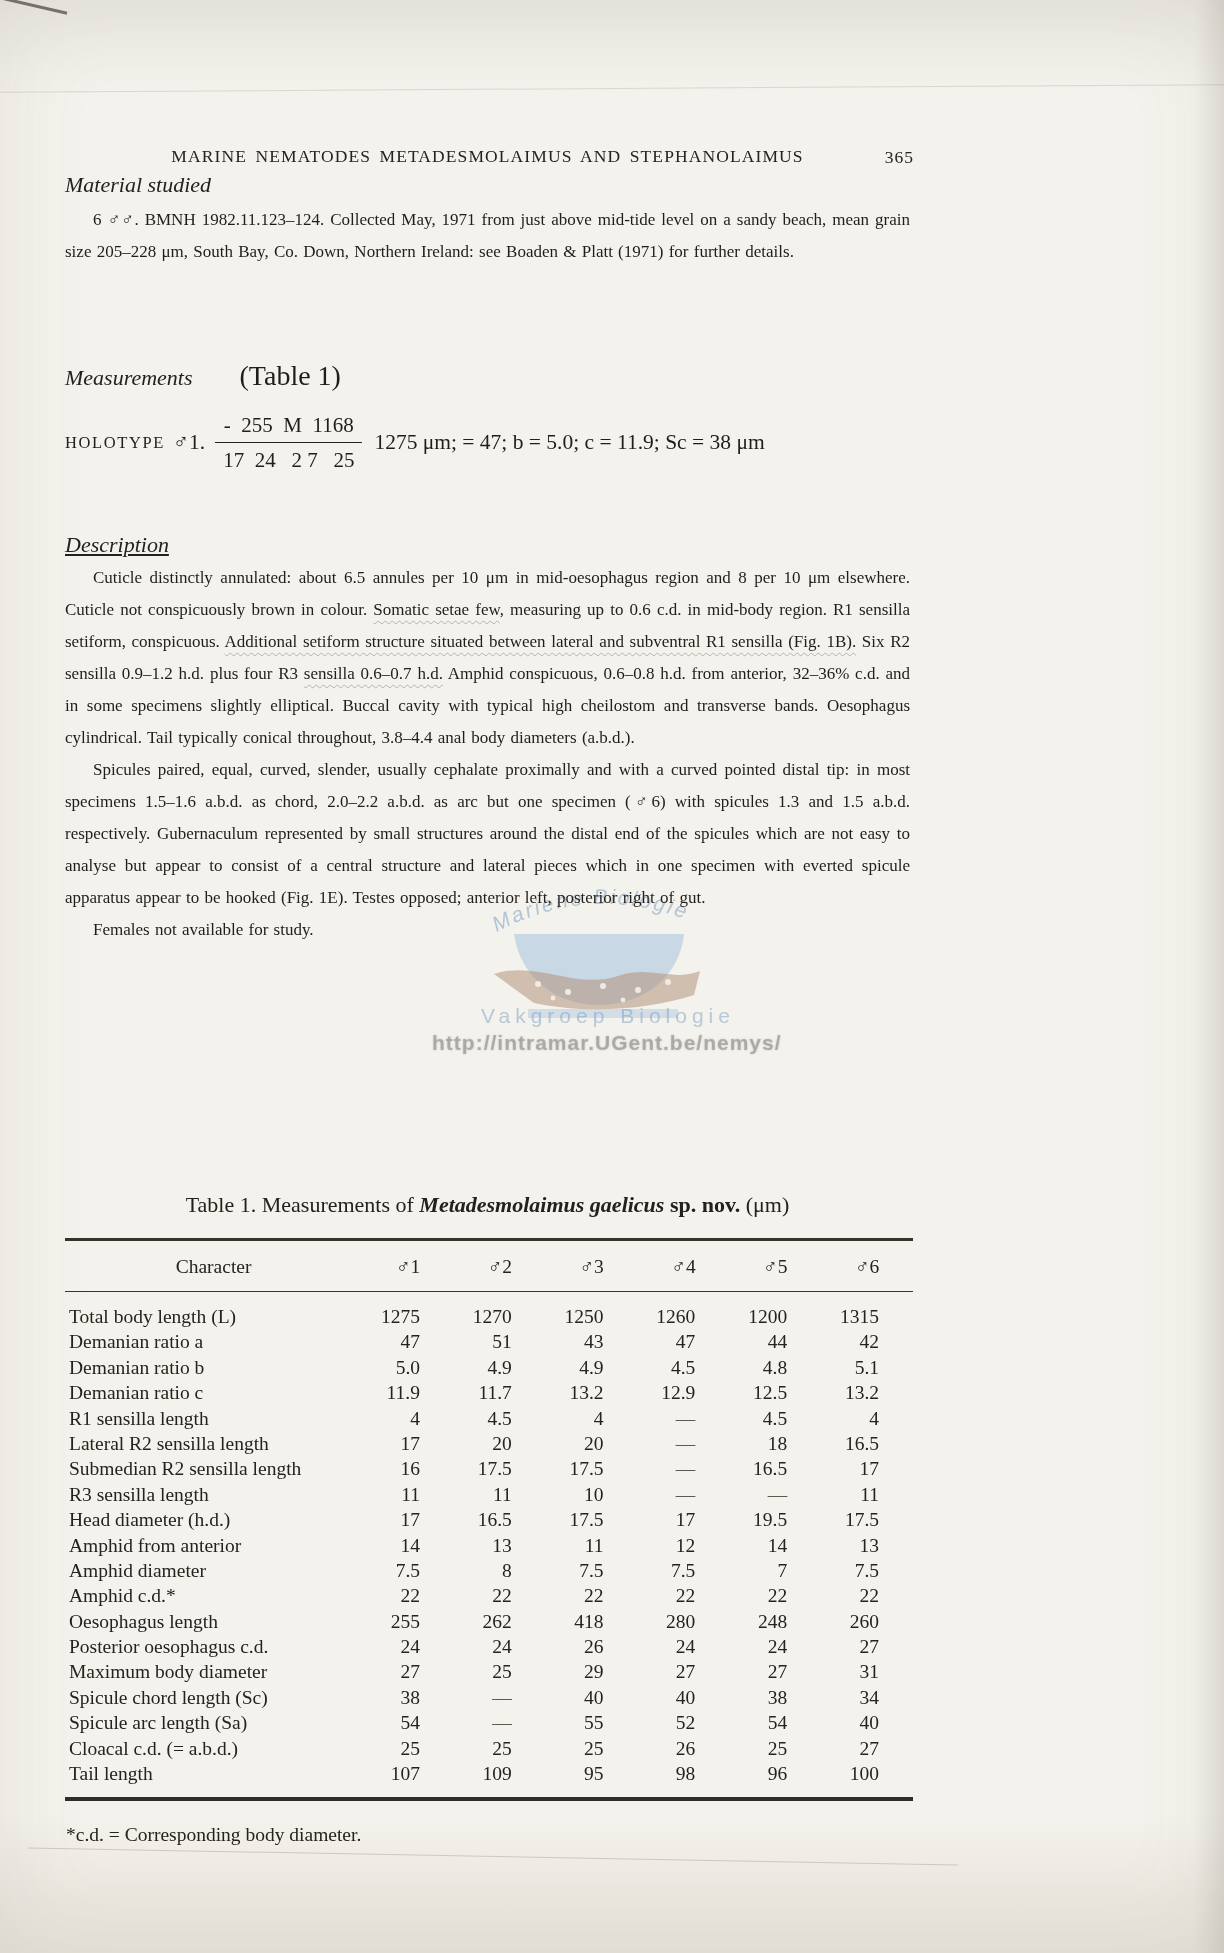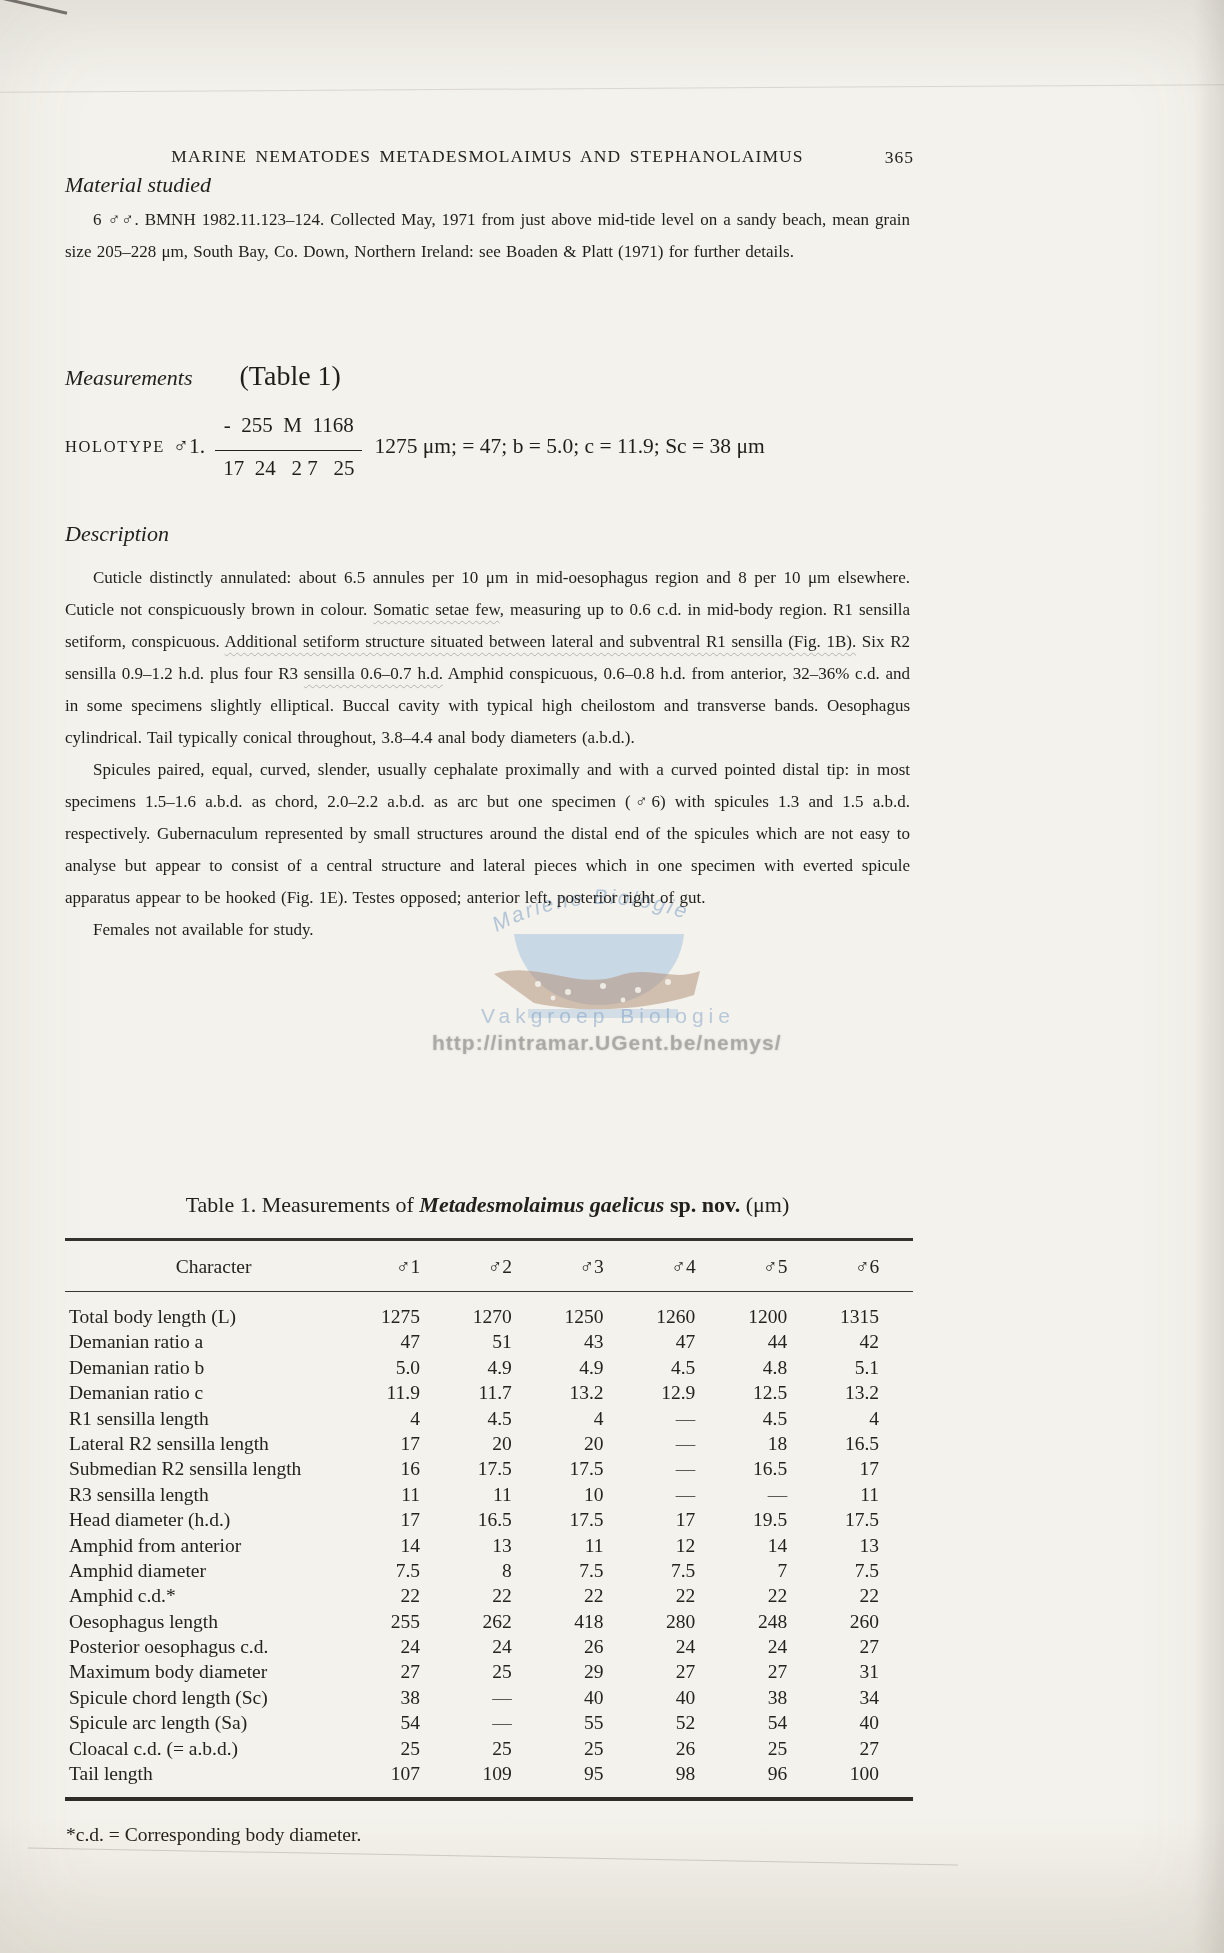--- a/index.html
+++ b/index.html
@@ -36,21 +36,21 @@
   .sec-heading{font-style:italic;font-size:22px;line-height:26px;color:#25221d;}
   .bodytext{font-size:17px;line-height:32px;text-align:justify;word-spacing:1px;}
   .indent{text-indent:28px;}
   p{margin:0;}
 
   
   .holotype-row{display:flex;align-items:center;font-size:21.5px;}
   .holotype-label{font-size:16.5px;letter-spacing:1.6px;margin-right:8px;}
   .holotype-spec{margin-right:4px;}
   .fraction{display:inline-block;text-align:center;margin:0 12px 0 6px;font-size:21px;line-height:26px;}
-  .frac-top{border-bottom:1.8px solid #26231e;padding:0 8px 12px;white-space:pre;}
+  .frac-top{border-bottom:1.8px solid #26231e;padding:0 8px 4px;white-space:pre;}
   .frac-bottom{padding:4px 8px 0;white-space:pre;}
 
   .pencil{text-decoration:underline;text-decoration-style:wavy;
     text-decoration-color:rgba(128,124,116,.50);text-decoration-thickness:1px;
     text-underline-offset:5px;}
 
   .seg-i{}
   .seg-b{font-weight:bold;}
   .seg-bi{font-weight:bold;font-style:italic;}
 
@@ -131,21 +131,21 @@
   <div class="blk holotype-row" style="top:412px;">
     <span class="holotype-label">HOLOTYPE</span>
     <span class="holotype-spec">♂1.</span>
     <span class="fraction">
       <span class="frac-top" style="display:block;">-  255  M  1168</span>
       <span class="frac-bottom" style="display:block;">17  24   2 7   25</span>
     </span>
     <span>1275 μm; = 47; b = 5.0; c = 11.9; Sc = 38 μm</span>
   </div>
 
-  <div class="blk sec-heading" style="top:521px;">Description</div>
+  <div class="blk sec-heading" style="top:532px;text-decoration:underline;">Description</div>
   <div class="blk bodytext" style="top:562px;">
     <p class="indent"><span>Cuticle distinctly annulated: about 6.5 annules per 10 μm in mid-oesophagus region and 8 per 10 μm elsewhere. Cuticle not conspicuously brown in colour. </span><span class="pencil">Somatic setae few</span><span>, measuring up to 0.6 c.d. in mid-body region. R1 sensilla setiform, conspicuous. </span><span class="pencil">Additional setiform structure situated between lateral and subventral R1 sensilla (Fig. 1B).</span><span> Six R2 sensilla 0.9–1.2 h.d. plus four R3 </span><span class="pencil">sensilla 0.6–0.7 h.d.</span><span> Amphid conspicuous, 0.6–0.8 h.d. from anterior, 32–36% c.d. and in some specimens slightly elliptical. Buccal cavity with typical high cheilostom and transverse bands. Oesophagus cylindrical. Tail typically conical throughout, 3.8–4.4 anal body diameters (a.b.d.).</span></p>
     <p class="indent"><span>Spicules paired, equal, curved, slender, usually cephalate proximally and with a curved pointed distal tip: in most specimens 1.5–1.6 a.b.d. as chord, 2.0–2.2 a.b.d. as arc but one specimen (♂6) with spicules 1.3 and 1.5 a.b.d. respectively. Gubernaculum represented by small structures around the distal end of the spicules which are not easy to analyse but appear to consist of a central structure and lateral pieces which in one specimen with everted spicule apparatus appear to be hooked (Fig. 1E). Testes opposed; anterior left, posterior right of gut.</span></p>
     <p class="indent">Females not available for study.</p>
   </div>
 
   <div class="table-title"><span>Table 1. Measurements of </span><span class="seg-bi">Metadesmolaimus gaelicus</span><span class="seg-b"> sp. nov.</span><span> (μm)</span></div>
 
   <table id="mtable">
     <thead>

